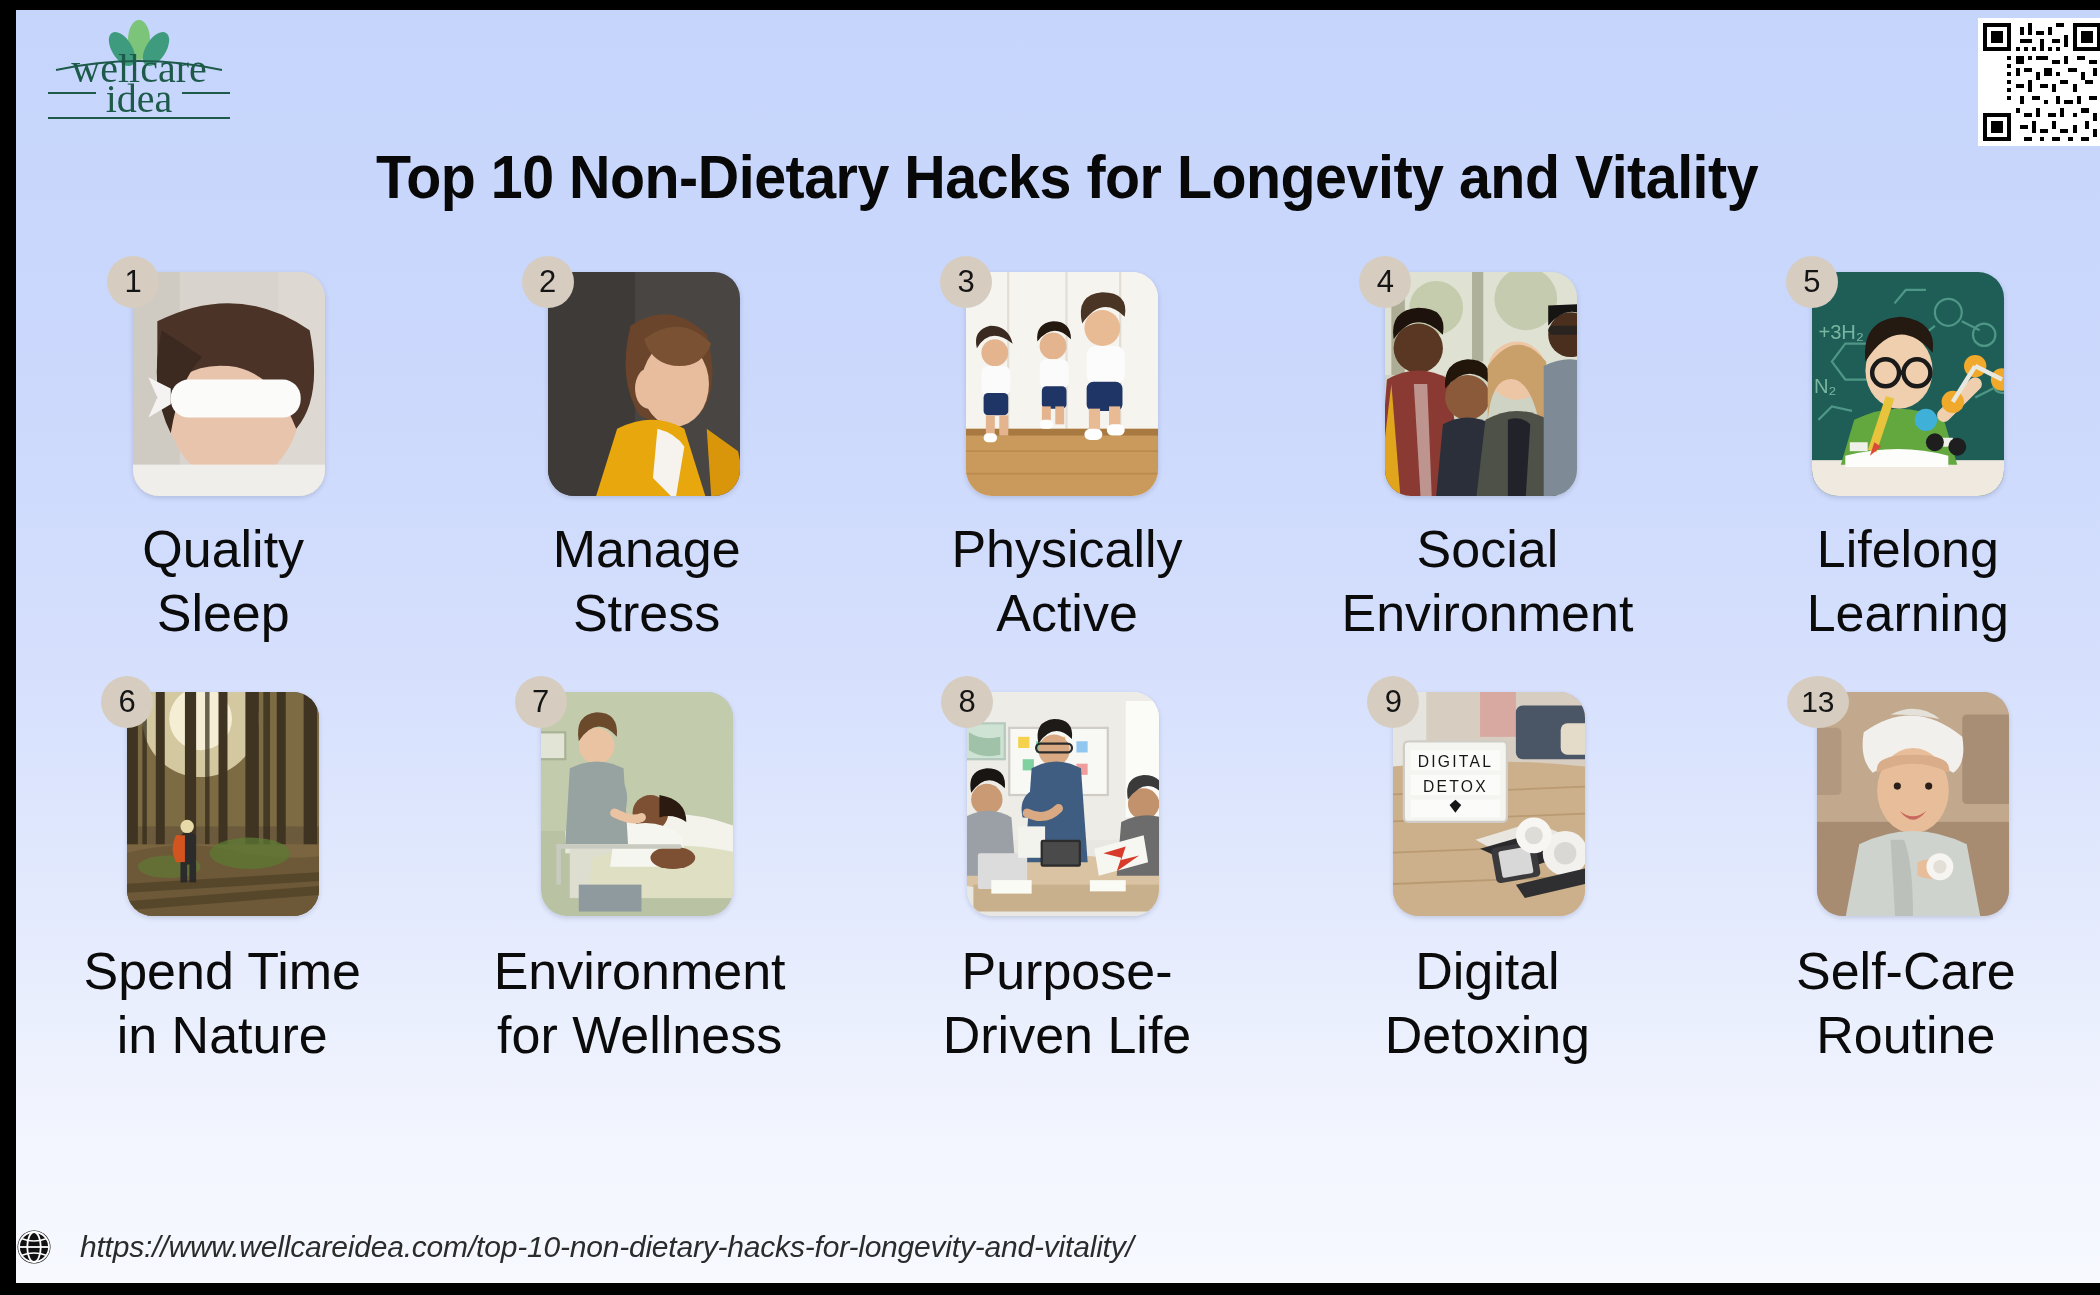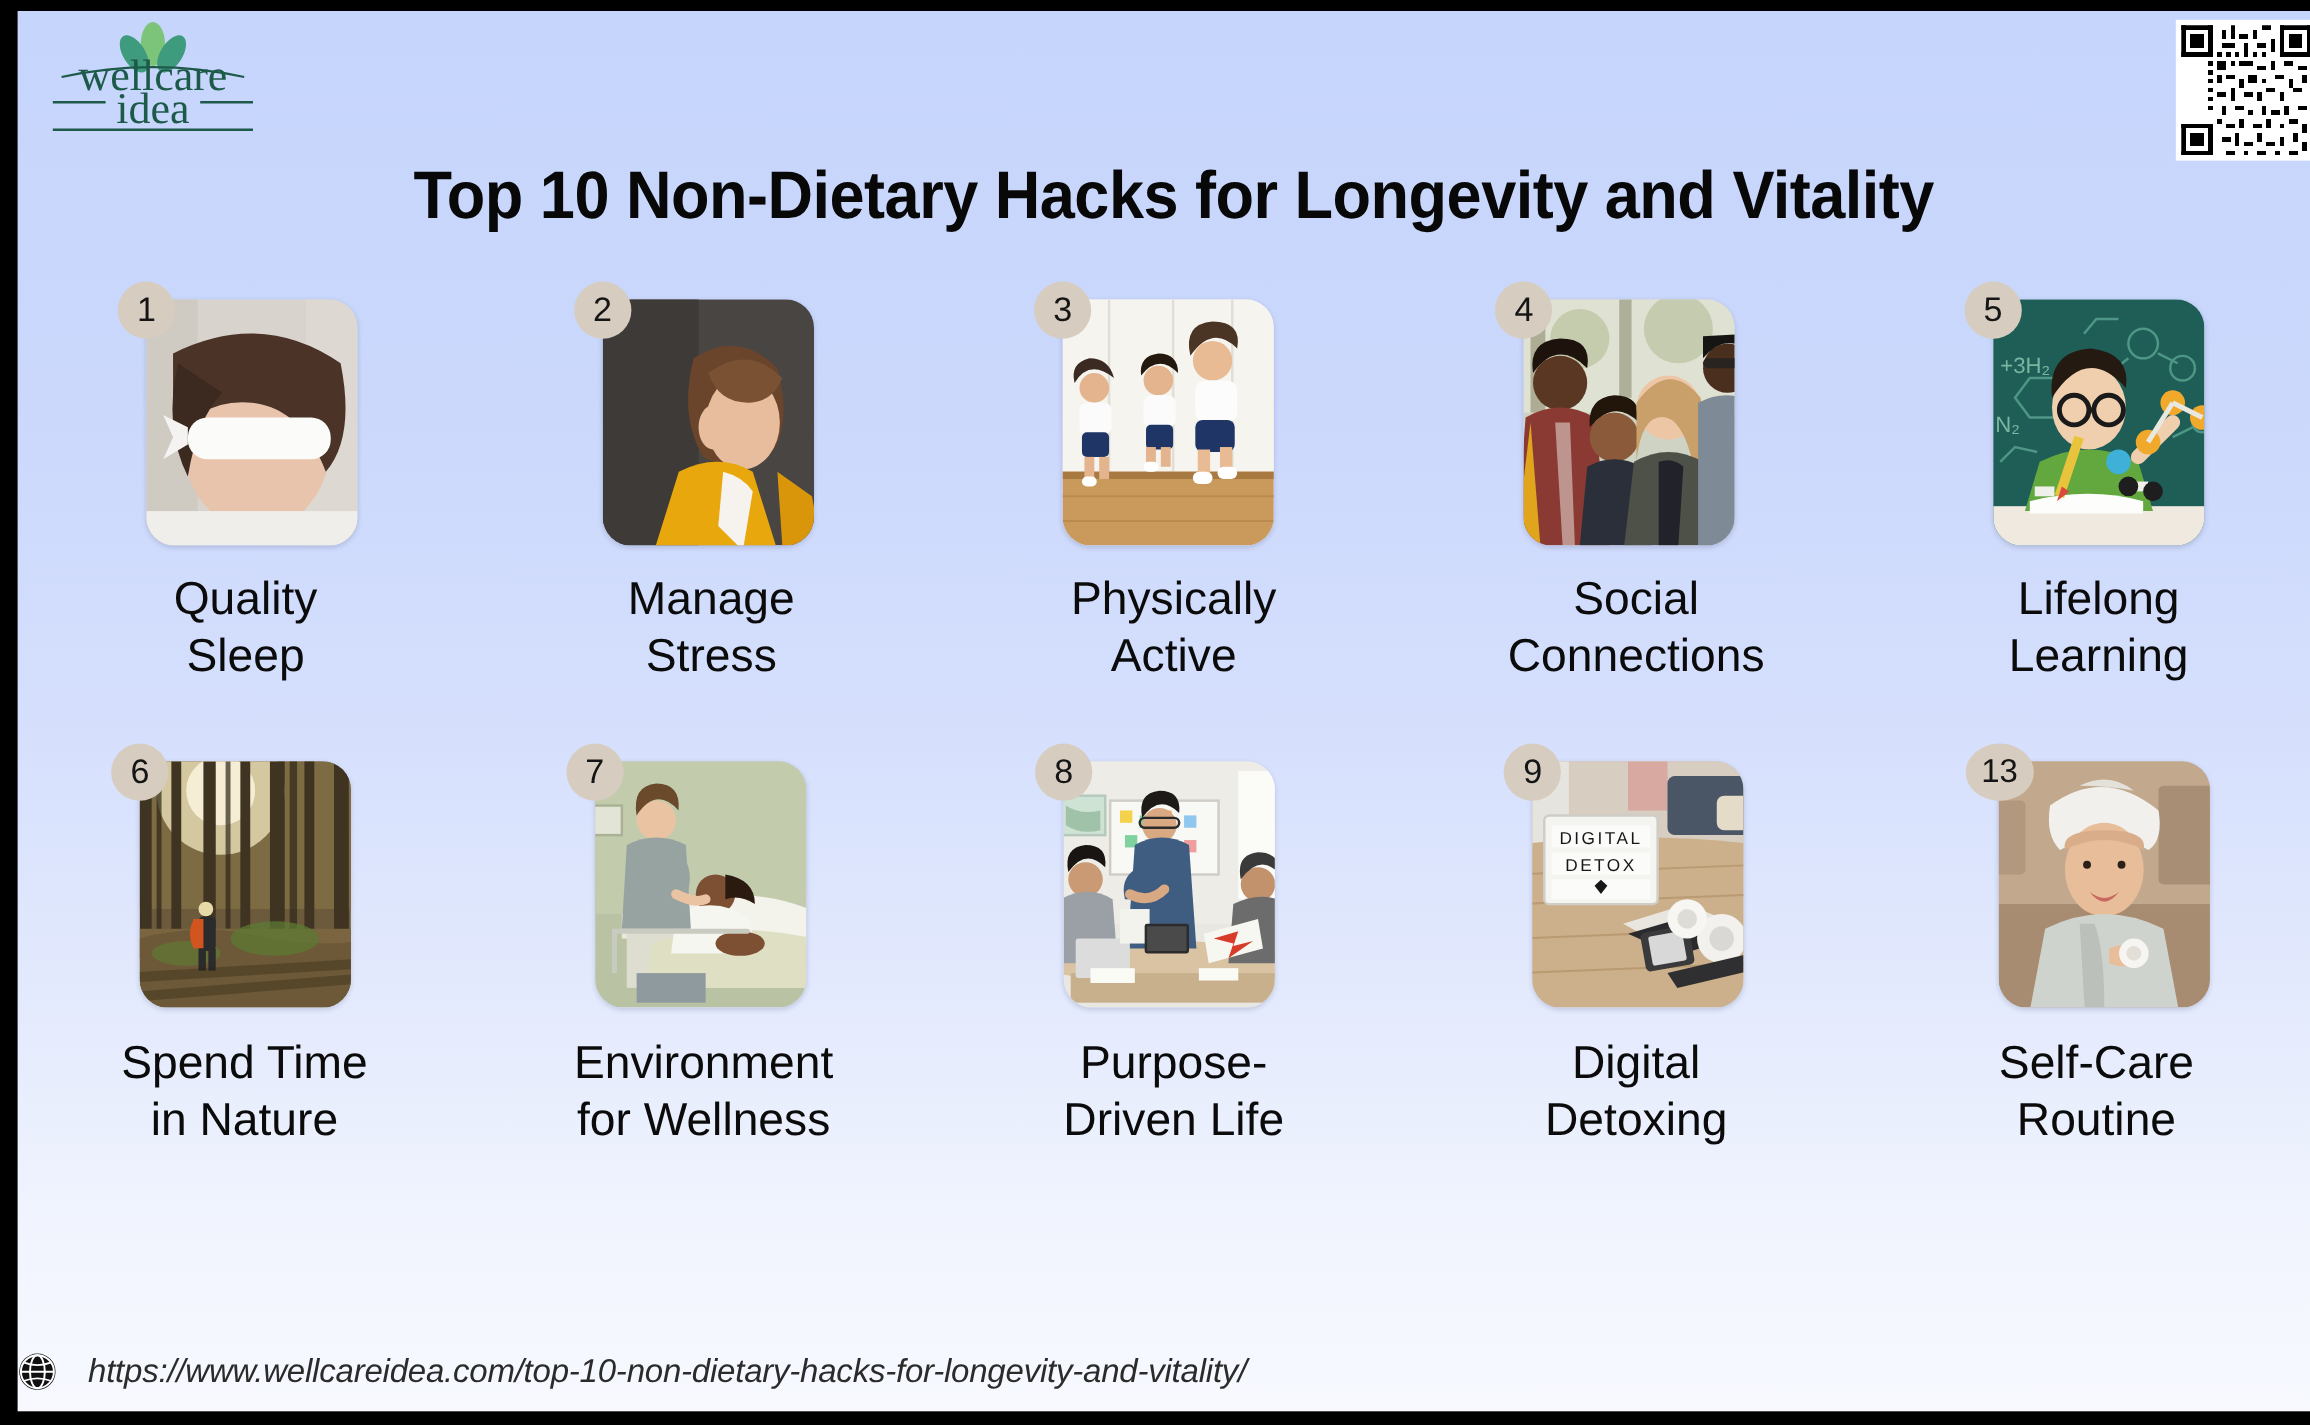--- a/index.html
+++ b/index.html
@@ -63,21 +63,21 @@
     display:flex;align-items:center;justify-content:center;
     font-size:31px;color:#151515;
     font-family:"Liberation Sans","DejaVu Sans",sans-serif;
     font-weight:400;
     z-index:3;
   }
   .badge.wide{width:62px;height:52px;border-radius:50%;font-size:30px;left:-30px;}
 
   .label{
     margin-top:22px;text-align:center;
-    font-size:42px;line-height:1.23;color:#0b0b0b;
+    font-size:52px;line-height:1.23;color:#0b0b0b;
     font-family:"Liberation Sans","DejaVu Sans",sans-serif;
     font-weight:400;
     white-space:pre-line;
   }
   .row2 .label{margin-top:24px;}
 
   
   .c1 .thumbwrap{margin-left:6px;}
   .c2 .thumbwrap{margin-left:-6px;}
   .c3 .thumbwrap{margin-left:-10px;}
@@ -349,21 +349,21 @@
 
                 <circle cx="90" cy="28" r="10" fill="#4a2f1e"></circle>
                 <path d="M80 24 q10 -12 20 -1 l0 -9 l-20 1z" fill="#171513"></path>
                 <rect x="80" y="24" width="19" height="4" rx="2" fill="#2a2420"></rect>
                 <path d="M78 42 q12 -6 22 0 v58 H78z" fill="#7e8b96"></path>
               </svg>
             </div>
             <div class="badge">4</div>
           </div>
           <div class="label">Social
-Connections</div>
+Environment</div>
         </div>
 
         <div class="cell c5">
           <div class="thumbwrap">
             <div class="thumb">
               <svg viewBox="0 0 100 100" preserveAspectRatio="xMidYMid slice" xmlns="http://www.w3.org/2000/svg">
                 <rect width="100" height="100" fill="#1f5e57"></rect>
                 <g stroke="#58a08d" stroke-width="1" fill="none" opacity=".85">
                   <circle cx="68" cy="18" r="6"></circle>
                     <circle cx="84" cy="28" r="5"></circle>

